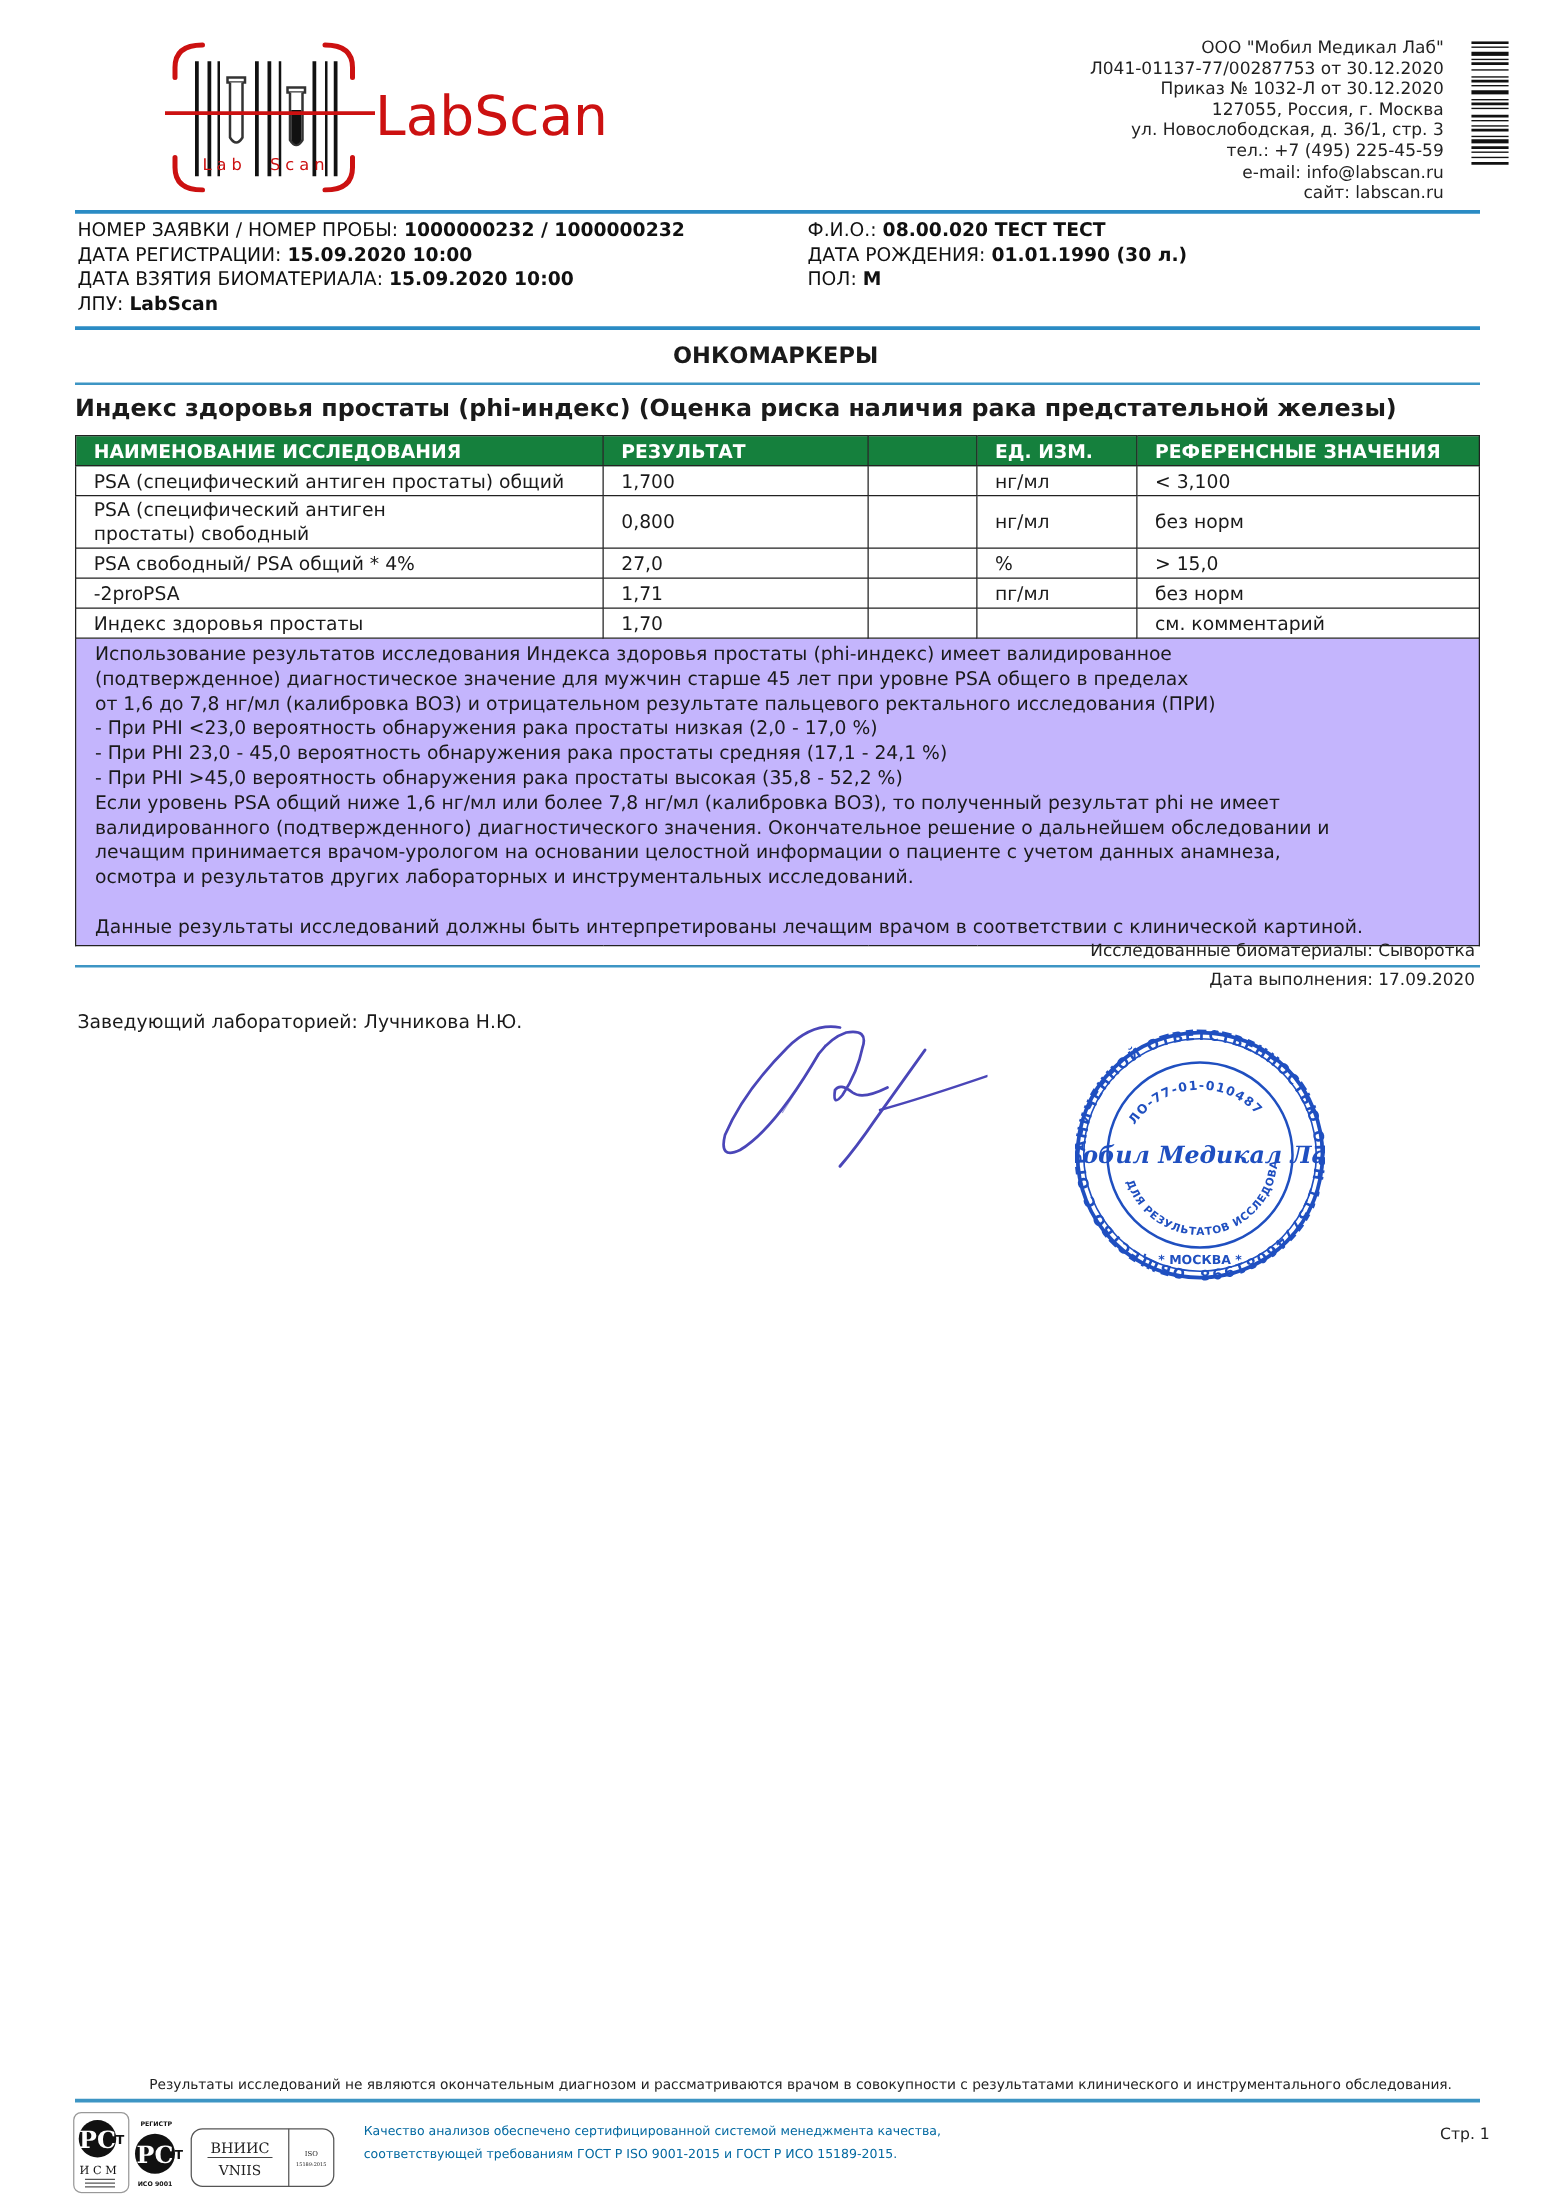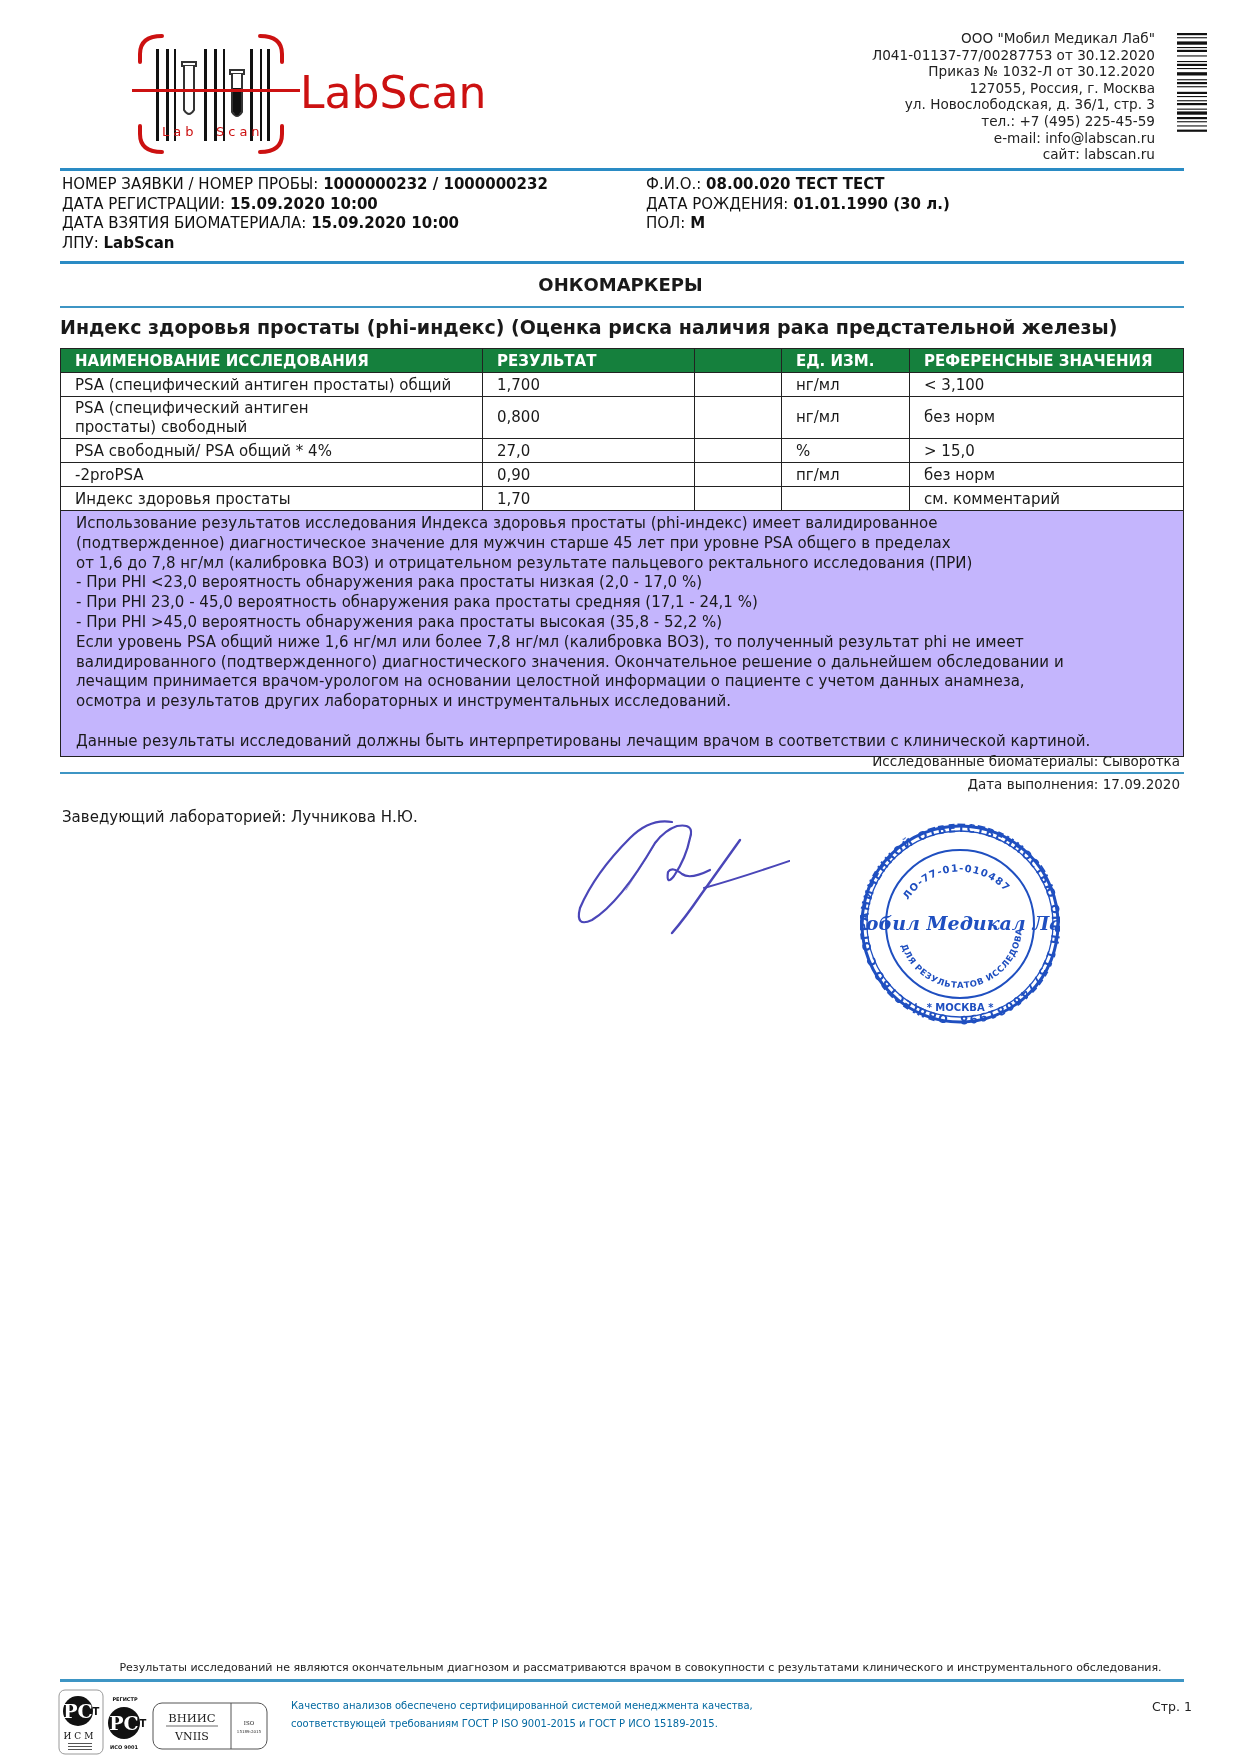--- a/index.html
+++ b/index.html
@@ -171,21 +171,21 @@
     </tr>
     <tr>
       <td>PSA свободный/ PSA общий * 4%</td>
       <td>27,0</td>
       <td></td>
       <td>%</td>
       <td>&gt; 15,0</td>
     </tr>
     <tr>
       <td>-2proPSA</td>
-      <td>0,90</td>
+      <td>1,71</td>
       <td></td>
       <td>пг/мл</td>
       <td>без норм</td>
     </tr>
     <tr>
       <td>Индекс здоровья простаты</td>
       <td>1,70</td>
       <td></td>
       <td></td>
       <td>см. комментарий</td>

